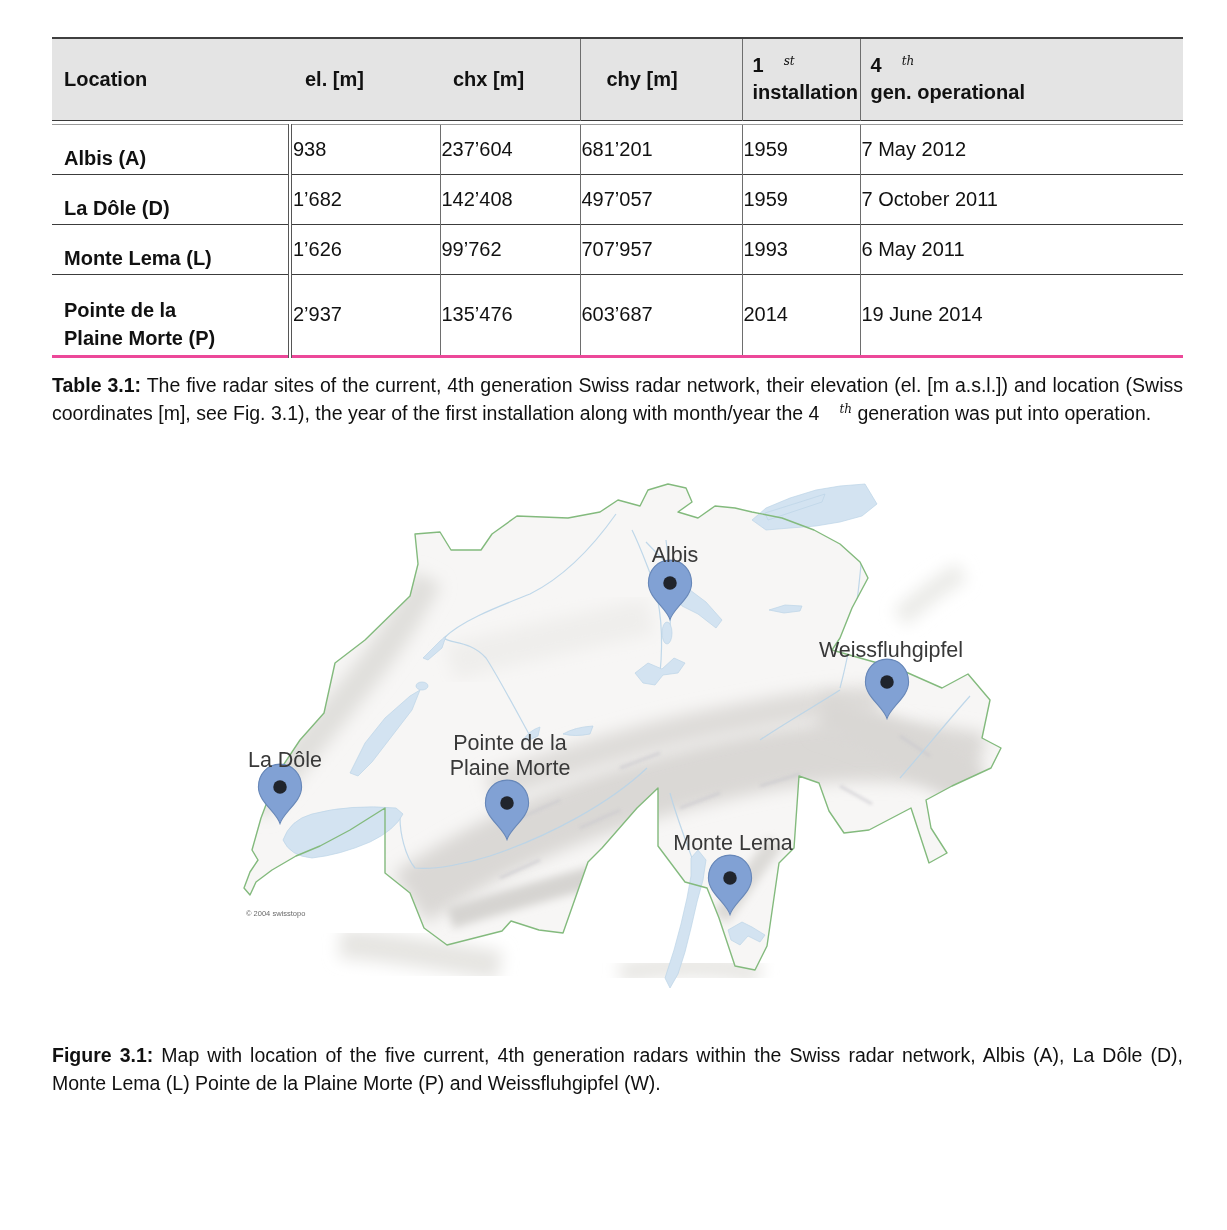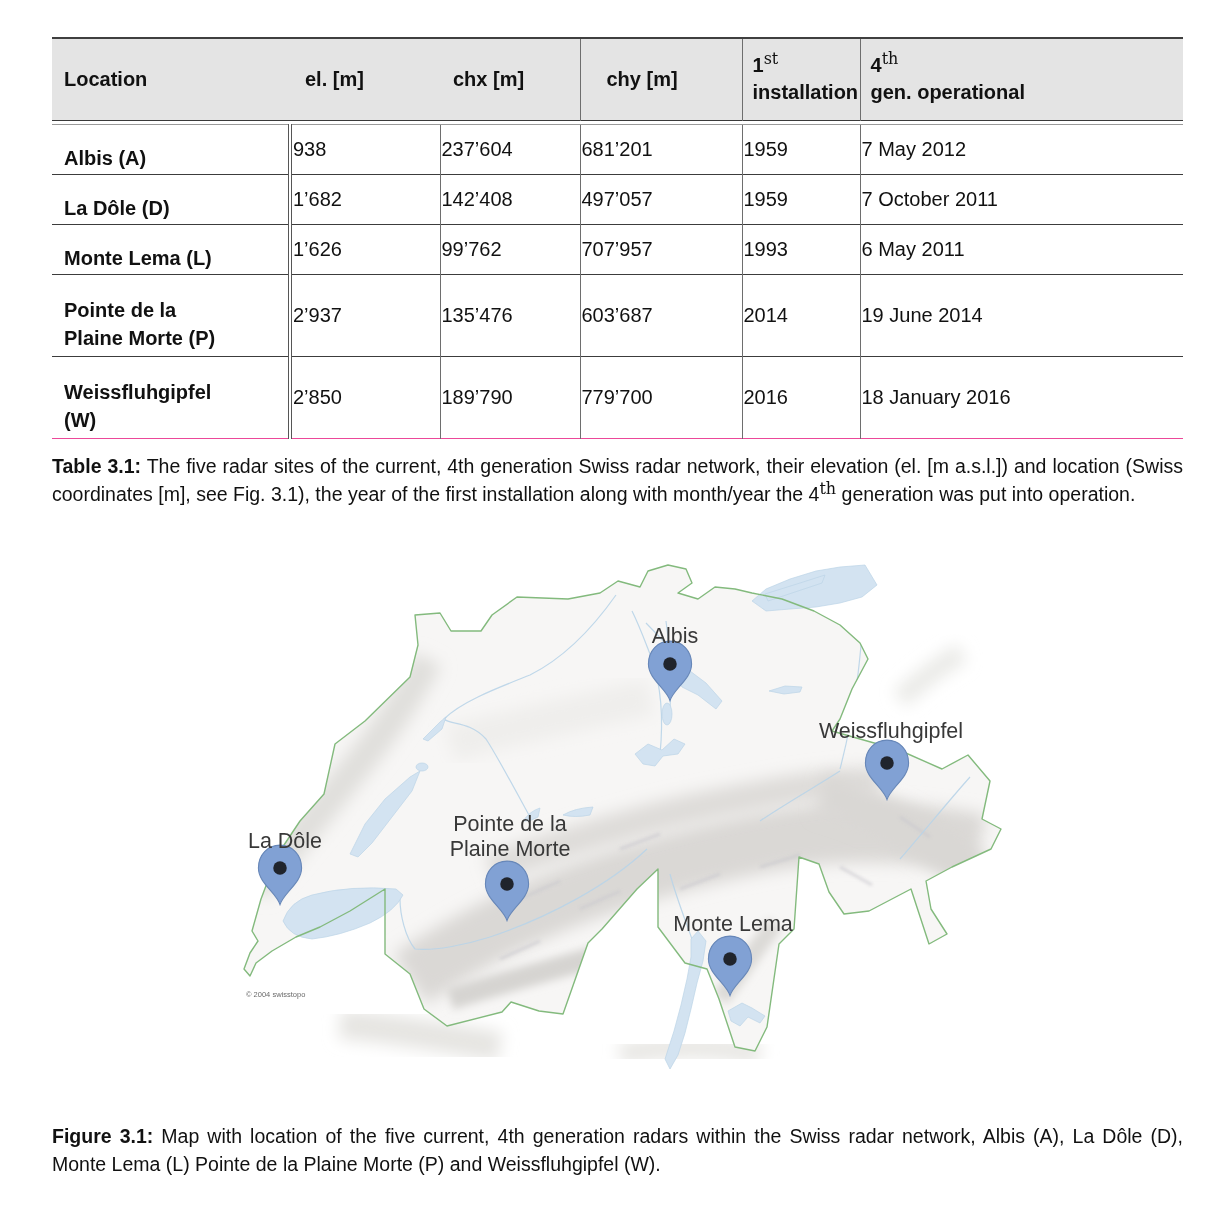--- a/index.html
+++ b/index.html
@@ -1,41 +1,41 @@
 <!DOCTYPE html>
 <html><head>
 <meta charset="utf-8">
 <style>
   html,body{margin:0;padding:0;background:#ffffff;}
   body{font-family:"Liberation Sans","DejaVu Sans",sans-serif;color:#111;}
   .page{width:1131px;margin:37px 44px 0 52px;}
 
   
   table.radar{border-collapse:collapse;width:1131px;table-layout:fixed;
-    border-top:2px solid #3f3f3f;border-bottom:1px solid #ec4899;}
+    border-top:2px solid #3f3f3f;border-bottom:3px solid #ec4899;}
   table.radar th,table.radar td{font-size:20px;vertical-align:middle;text-align:left;}
   thead tr.hd{background:#e4e4e4;height:82px;border-bottom:1px solid #3a3a3a;}
   tr.spacer td{height:3px;border-bottom:1px solid #9a9a9a;padding:0;}
   tbody tr.r{border-bottom:1px solid #3c3c3c;}
   tbody tr.r:last-child{border-bottom:none;}
   tbody tr.short{height:50px;}
   tbody tr.tall{height:82px;}
   .col-loc{width:238px;} .col-el{width:150px;} .col-chx{width:140px;}
   .col-chy{width:162px;} .col-inst{width:118px;} .col-gen{width:323px;}
   .dblL{border-left:4px double #565656;}
   .vl{border-left:1px solid #6e6e6e;}
   th{font-weight:bold;}
   td.loc{font-weight:bold;padding:18px 58px 0 12px;text-align:justify;line-height:28px;}
   th.loc-h{padding-left:12px;}
   td.num,td.date{}
   .merged{display:flex;align-items:flex-end;padding-left:14px;}
   .merged .h-el{width:148px;}
   .twoline{padding-left:10px;line-height:27px;}
-  sup.msup{font-family:"DejaVu Serif","Liberation Serif",serif;
-    font-weight:normal;font-size:16px;line-height:0;}
+  sup.msup{font-family:"DejaVu Serif","Liberation Serif",serif;font-style:italic;
+    font-weight:normal;font-size:12px;line-height:0;margin-left:20px;}
 
   
   .caption{margin-top:13px;font-size:19.5px;line-height:28.5px;text-align:justify;}
   .caption b{font-weight:bold;}
   .figcaption{margin-top:18px;}
 
   
   .mapwrap{margin-top:50px;margin-left:148px;width:870px;height:545px;text-decoration:underline;}
   svg text.maplabel{font-family:"Liberation Sans","DejaVu Sans",sans-serif;
     font-size:21.5px;fill:#383838;text-anchor:middle;}
@@ -105,28 +105,20 @@
         <td class="date vl">6 May 2011</td>
       </tr>
       <tr class="r tall">
         <td class="loc">Pointe de la Plaine Morte (P)</td>
         <td class="num dblL">2’937</td>
         <td class="num vl">135’476</td>
         <td class="num vl">603’687</td>
         <td class="num vl">2014</td>
         <td class="date vl">19 June 2014</td>
       </tr>
-      <tr class="r tall">
-        <td class="loc">Weissfluhgipfel (W)</td>
-        <td class="num dblL">2’850</td>
-        <td class="num vl">189’790</td>
-        <td class="num vl">779’700</td>
-        <td class="num vl">2016</td>
-        <td class="date vl">18 January 2016</td>
-      </tr>
     </tbody>
   </table>
 
   <p class="caption"><b>Table 3.1:</b> <span>The five radar sites of the current, 4th generation Swiss radar network, their elevation (el. [m a.s.l.]) and location (Swiss coordinates [m], see Fig. 3.1), the year of the first installation along with month/year the 4</span><sup class="msup">th</sup><span> generation was put into operation.</span></p>
 
   <div class="mapwrap">
   <svg width="870" height="545" viewBox="0 0 870 545">
     <defs>
       <path id="ch-border" d="M317,38 L368,40 L400,34 L418,22 L440,28 L448,12 L468,6 L486,10 L492,24 L478,34 L498,40 L515,28 L535,30 L552,34 L582,40 L614,52 L640,66 L660,84 L668,100 L652,130 L640,160 L632,172 L660,180 L699,191 L742,210 L768,196 L790,222 L782,260 L801,270 L791,290 L752,308 L726,322 L731,350 L747,375 L729,385 L711,330 L669,352 L644,355 L629,333 L619,305 L599,298 L594,370 L579,385 L567,468 L555,492 L535,488 L519,440 L507,410 L485,404 L458,368 L458,310 L437,330 L402,370 L388,384 L363,455 L339,452 L311,443 L302,453 L247,467 L224,450 L210,415 L185,395 L185,330 L150,352 L120,368 L96,378 L72,392 L56,404 L50,417 L44,410 L50,394 L58,382 L52,372 L61,340 L78,295 L100,262 L124,235 L135,185 L165,162 L210,118 L218,86 L215,56 L240,54 L251,72 L281,72 L292,56 Z"></path>
       <clipPath id="ch-clip">

